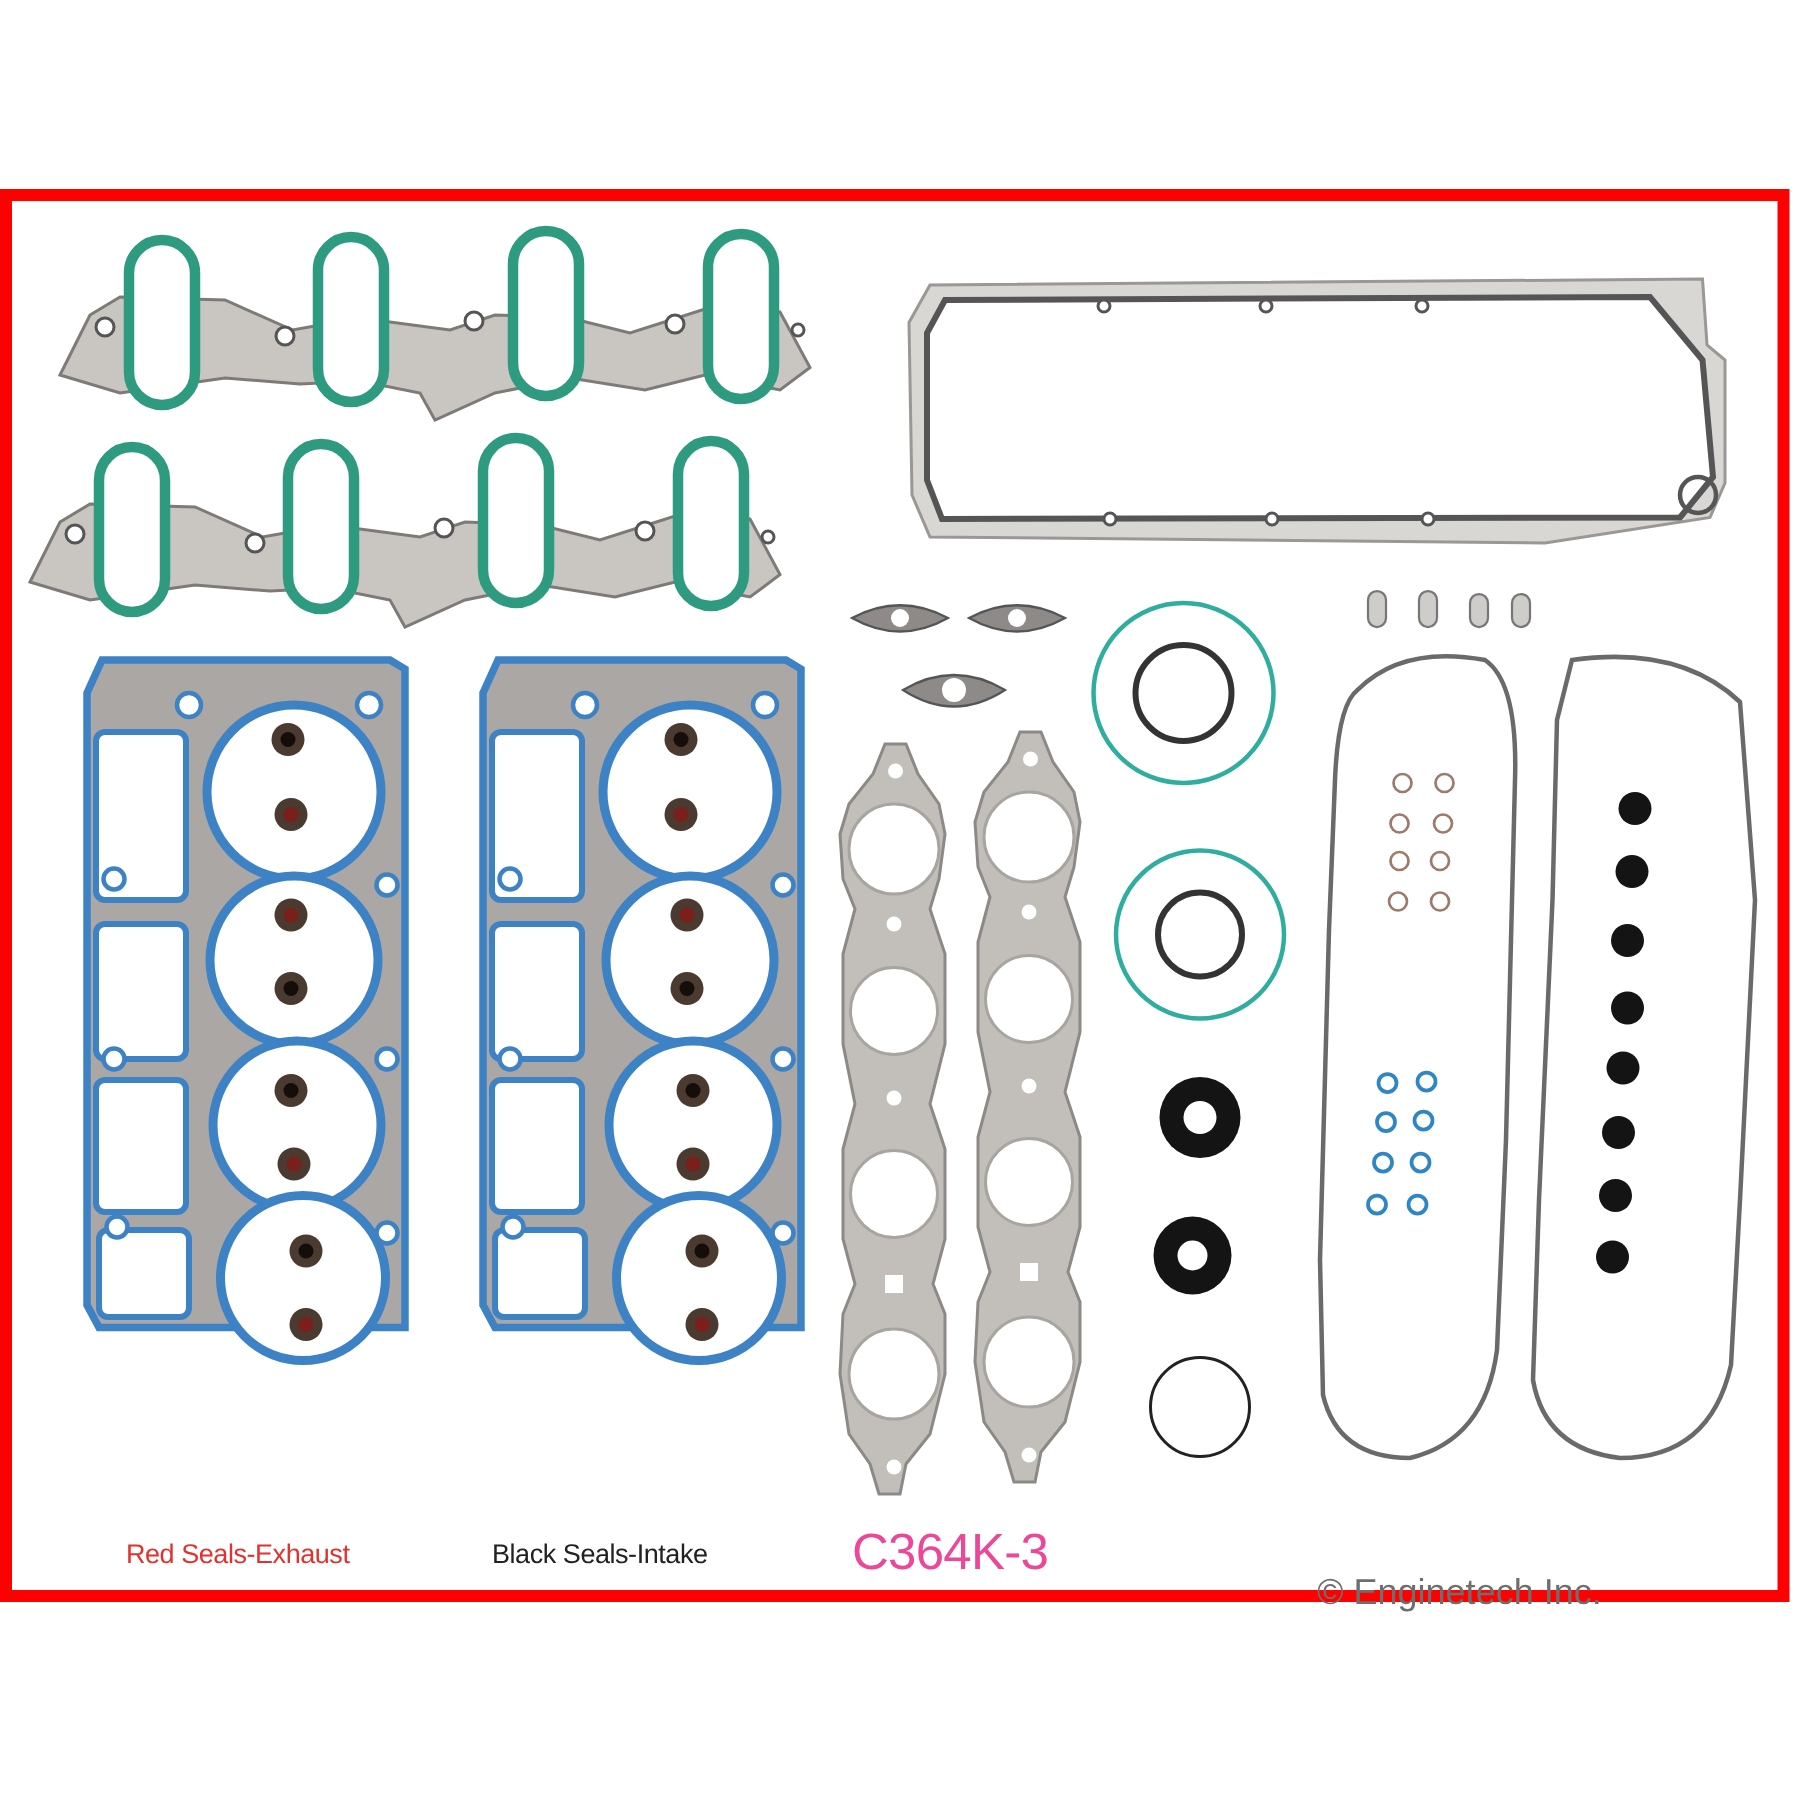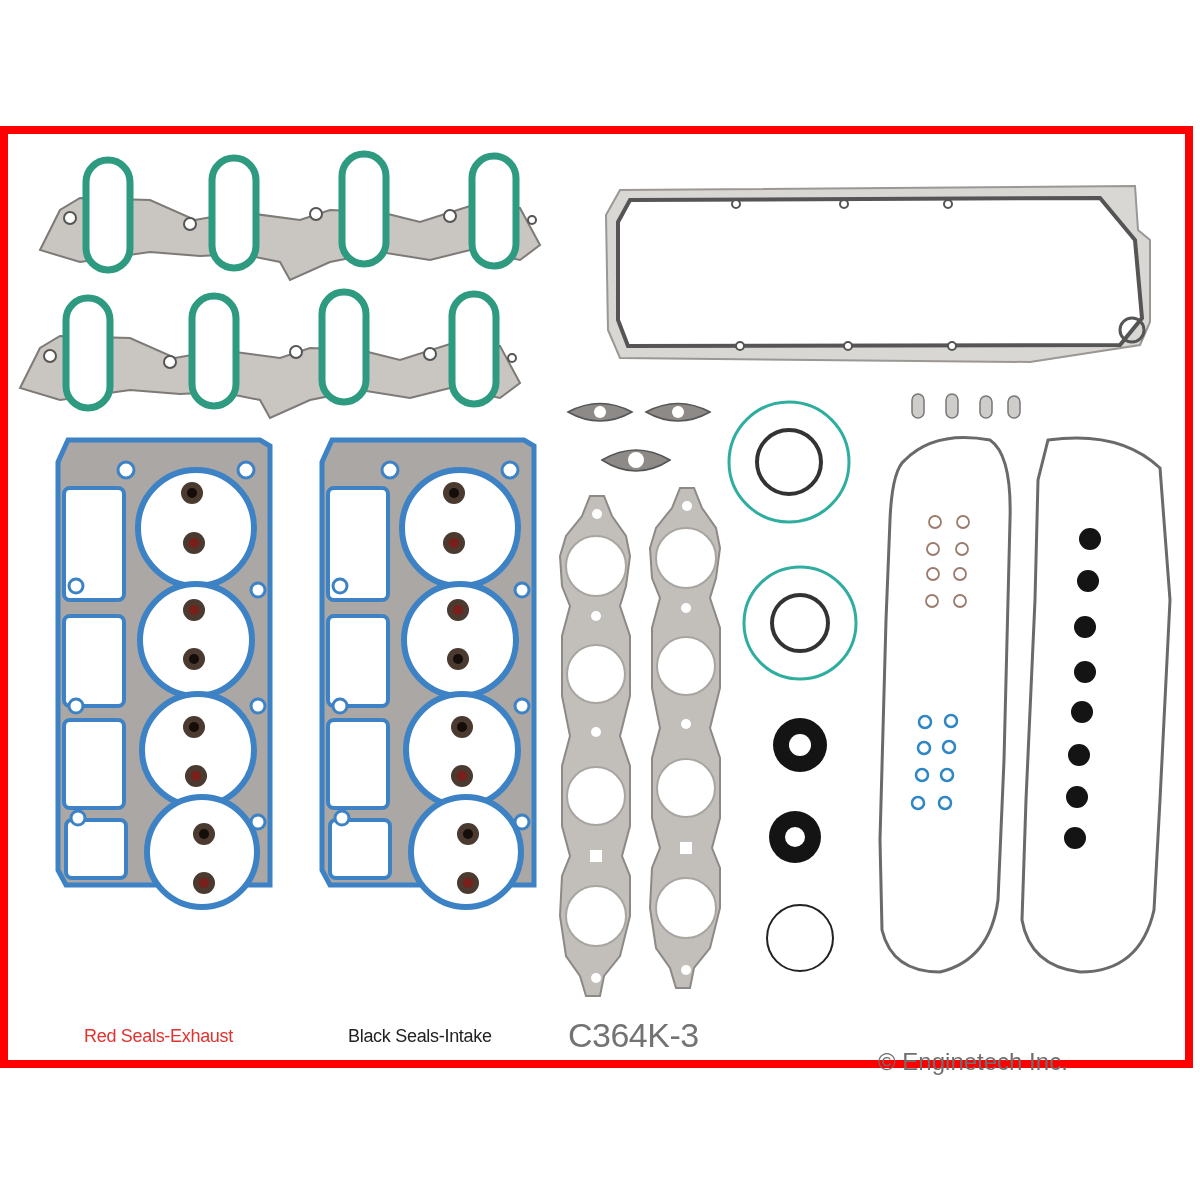--- a/index.html
+++ b/index.html
@@ -1,22 +1,22 @@
 <!DOCTYPE html>
 <html><head>
 <meta charset="utf-8">
 <style>
   html,body{margin:0;padding:0;background:#ffffff;}
   body{width:1200px;height:1200px;position:relative;overflow:hidden;font-family:"Liberation Sans",sans-serif;}
   .frame{position:absolute;left:0;top:126px;width:1193px;height:942px;box-sizing:border-box;border:8px solid #ff0000;background:#ffffff;}
   .art{position:absolute;left:0;top:0;width:1200px;height:1200px;}
   .caption{position:absolute;white-space:nowrap;text-align:right;}
   .cap-red{left:84px;top:1026px;font-size:18px;color:#e0332f;letter-spacing:-0.3px;}
-  .cap-black{left:328px;top:1026px;font-size:18px;color:#222222;letter-spacing:-0.3px;margin-left:20px;}
-  .cap-part{left:568px;top:1016px;font-size:34px;color:#737373;letter-spacing:-0.5px;}
+  .cap-black{left:328px;top:1026px;font-size:18px;color:#222222;letter-spacing:-0.3px;}
+  .cap-part{left:568px;top:1016px;font-size:34px;color:#ec4899;letter-spacing:-0.5px;}
   .cap-copy{left:878px;top:1022px;font-size:24px;color:#6e6e6e;margin-top:26px;}
 </style>
 </head>
 <body>
 
 <div class="frame"></div>
 
 <svg class="art" viewBox="0 0 1200 1200" xmlns="http://www.w3.org/2000/svg">
   <defs>
     <g id="intake">

